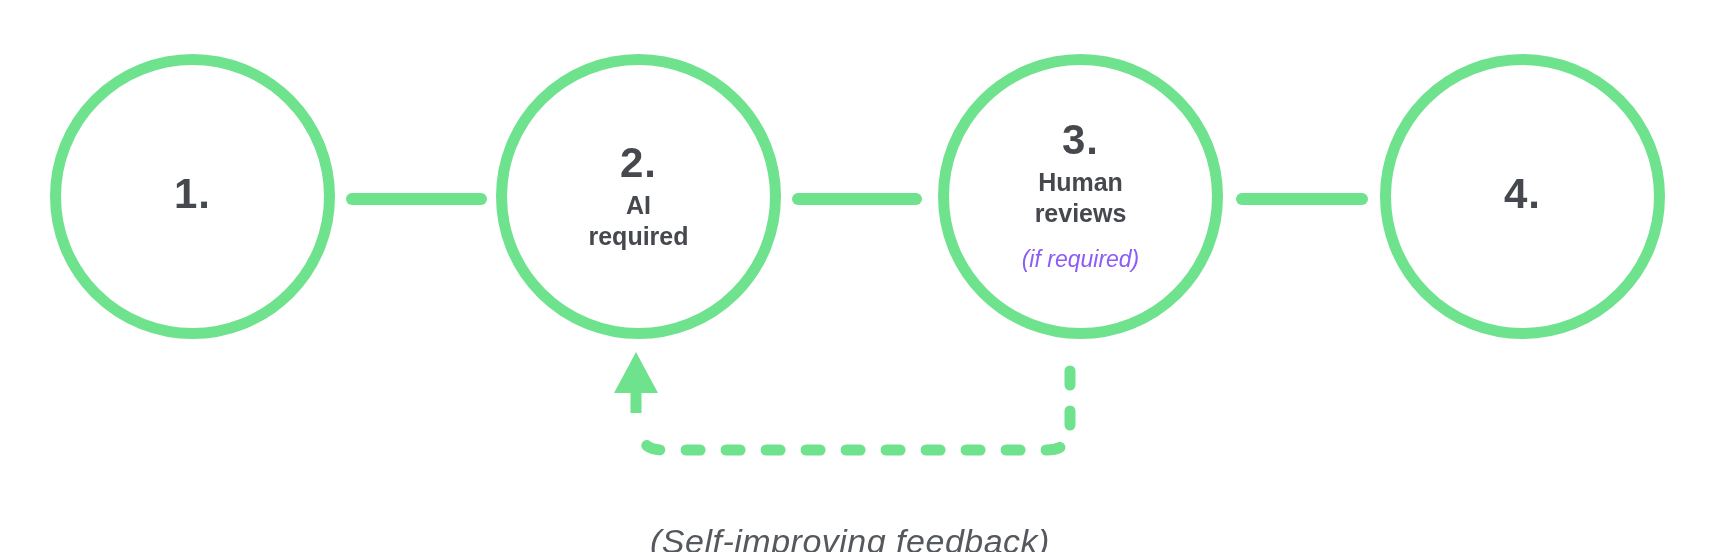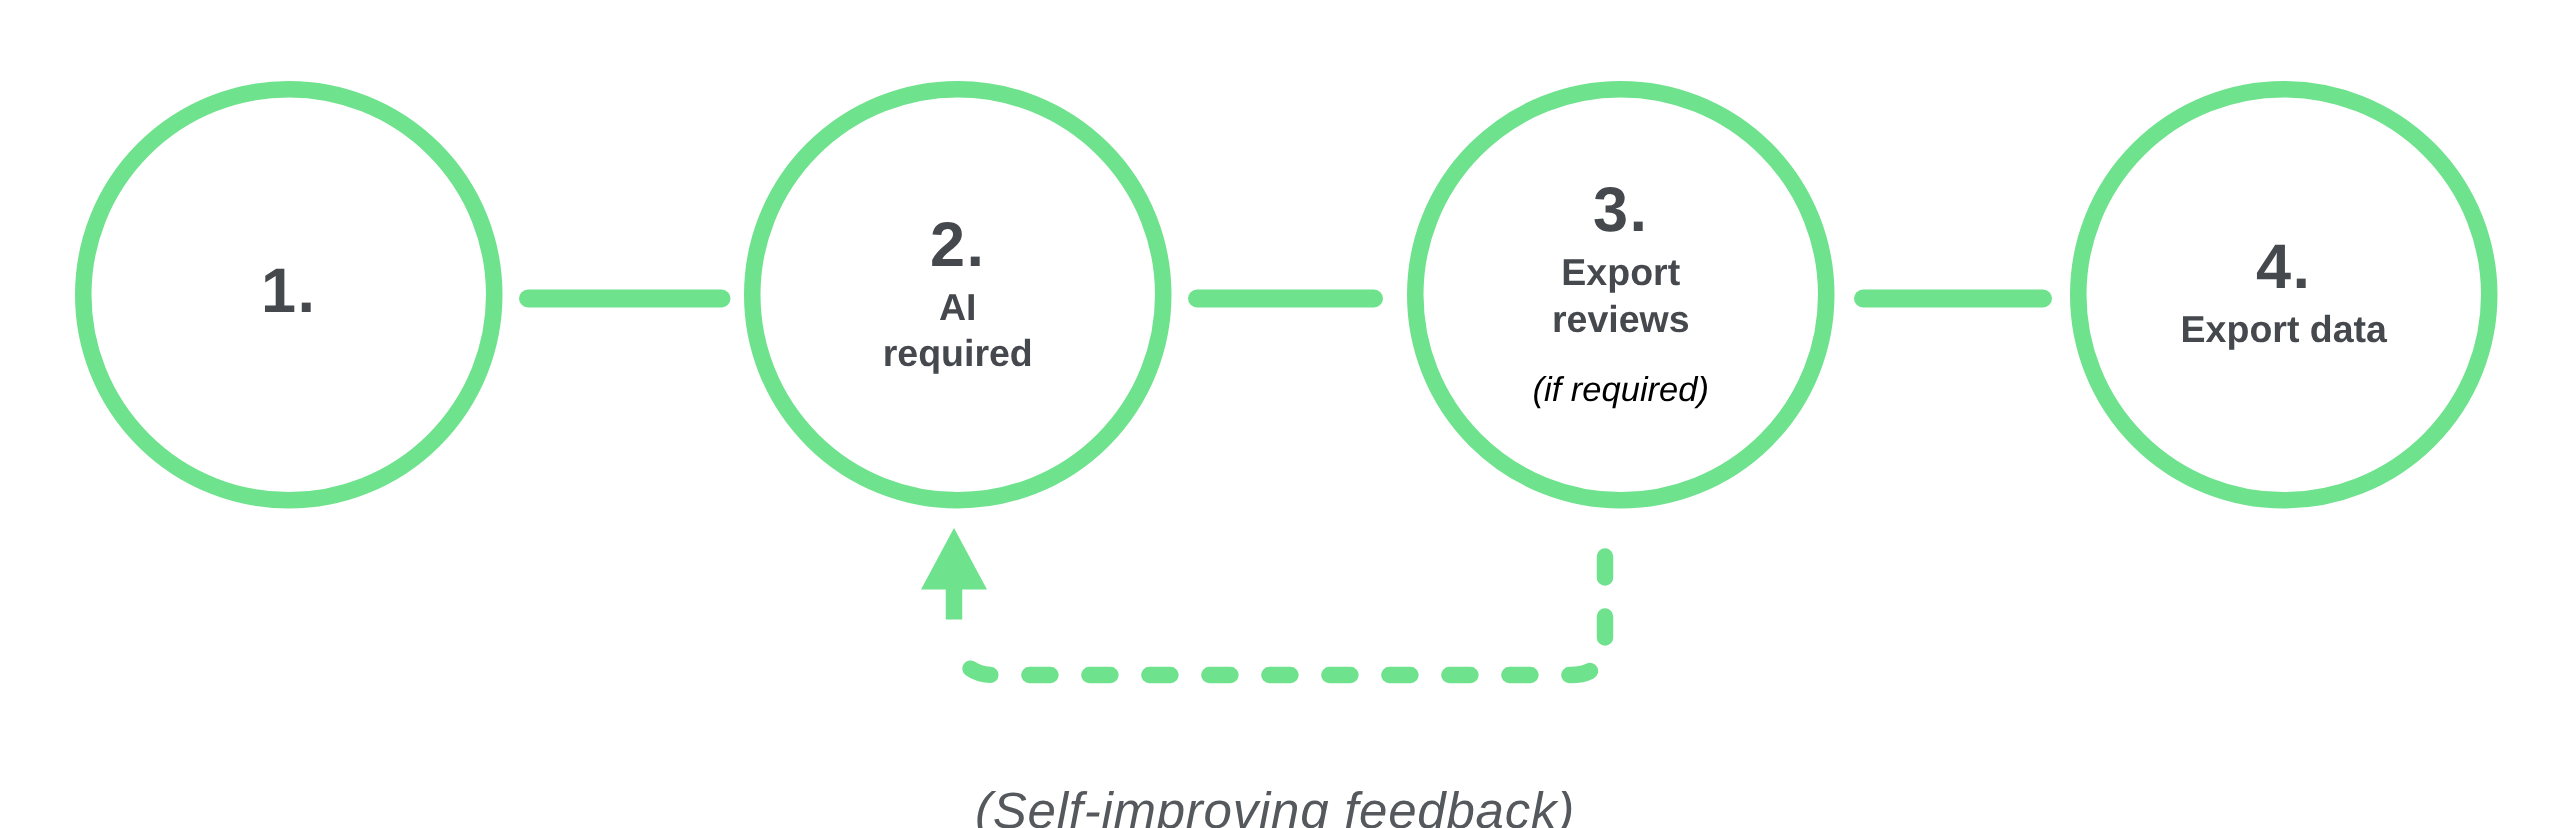--- a/index.html
+++ b/index.html
@@ -47,21 +47,21 @@
     font-size: 25px;
     font-weight: 700;
     color: #45484c;
     line-height: 1.24;
     white-space: pre-line;
   }
   .step-note {
     font-size: 23px;
     font-style: italic;
     font-weight: 400;
-    color: #000000;
+    color: #8b5cf6;
     line-height: 1.25;
     margin-top: 16px;
   }
 
   .connector {
     position: absolute;
     top: 193px;
     height: 12px;
     border-radius: 6px;
     background: #6ee28d;
@@ -103,28 +103,27 @@
   </div>
 
   <div class="step-circle circle-2">
     <div class="step-number">2.</div>
     <div class="step-label">AI
 required</div>
   </div>
 
   <div class="step-circle circle-3">
     <div class="step-number">3.</div>
-    <div class="step-label">Export
+    <div class="step-label">Human
 reviews</div>
     <div class="step-note">(if required)</div>
   </div>
 
   <div class="step-circle circle-4">
     <div class="step-number">4.</div>
-    <div class="step-label">Export data</div>
   </div>
 
   <div class="connector connector-1"></div>
   <div class="connector connector-2"></div>
   <div class="connector connector-3"></div>
 
   <svg class="feedback-svg" viewBox="0 0 1714 552">
     <path d="M 1070 371 L 1070 427 Q 1070 450 1047 450 L 663 450 Q 639 450 639 426" fill="none" stroke="#6ee28d" stroke-width="11" stroke-linecap="round" stroke-dasharray="14 26"></path>
     <g>
       <polygon points="636,352 614,393 658,393" fill="#6ee28d"></polygon>

